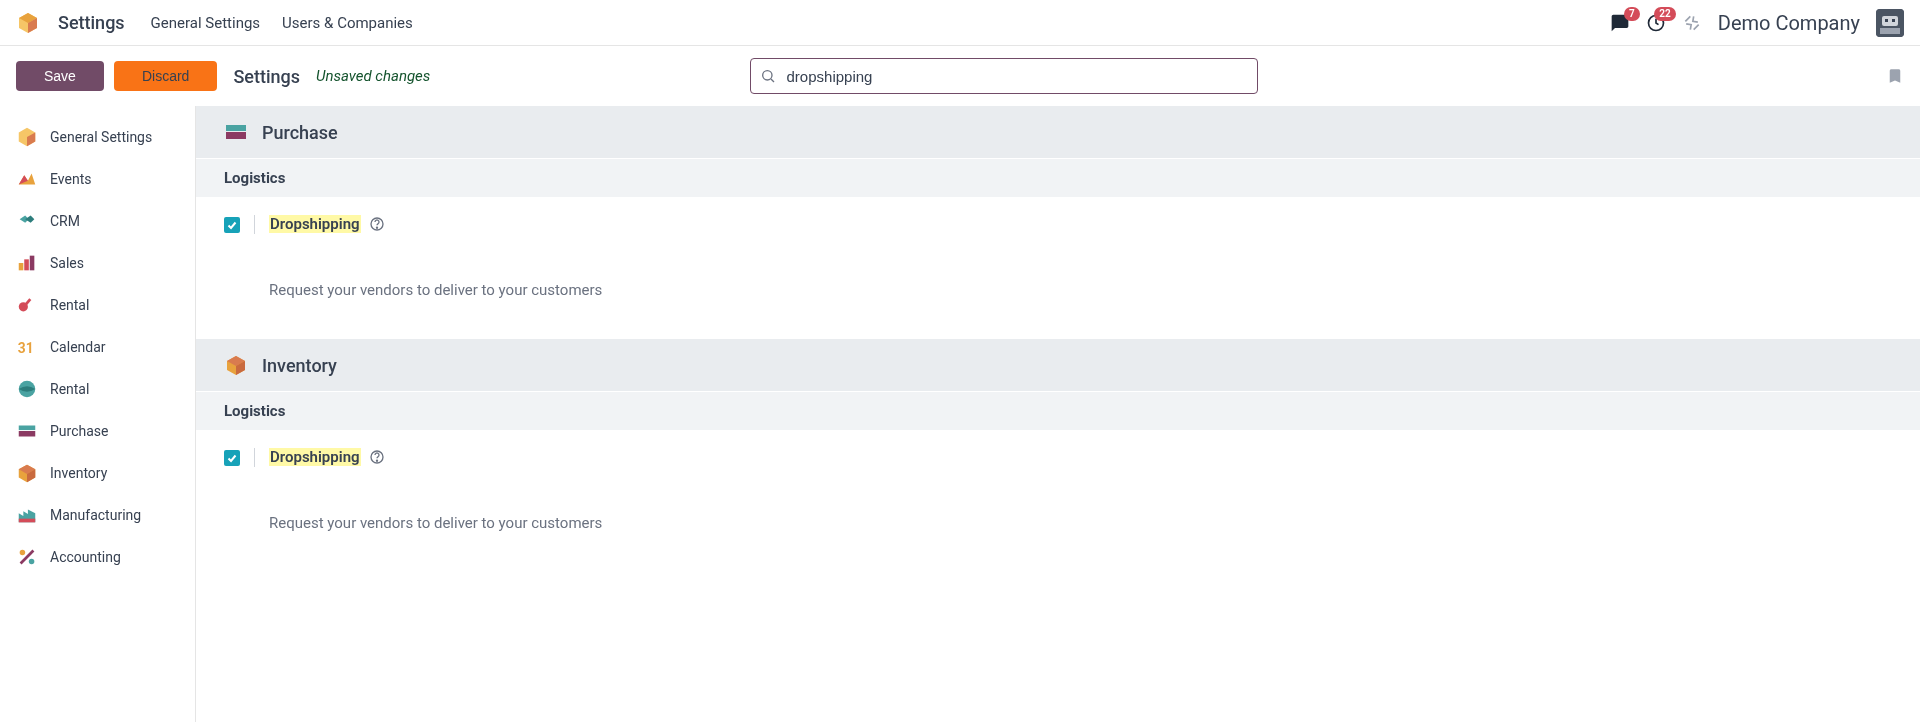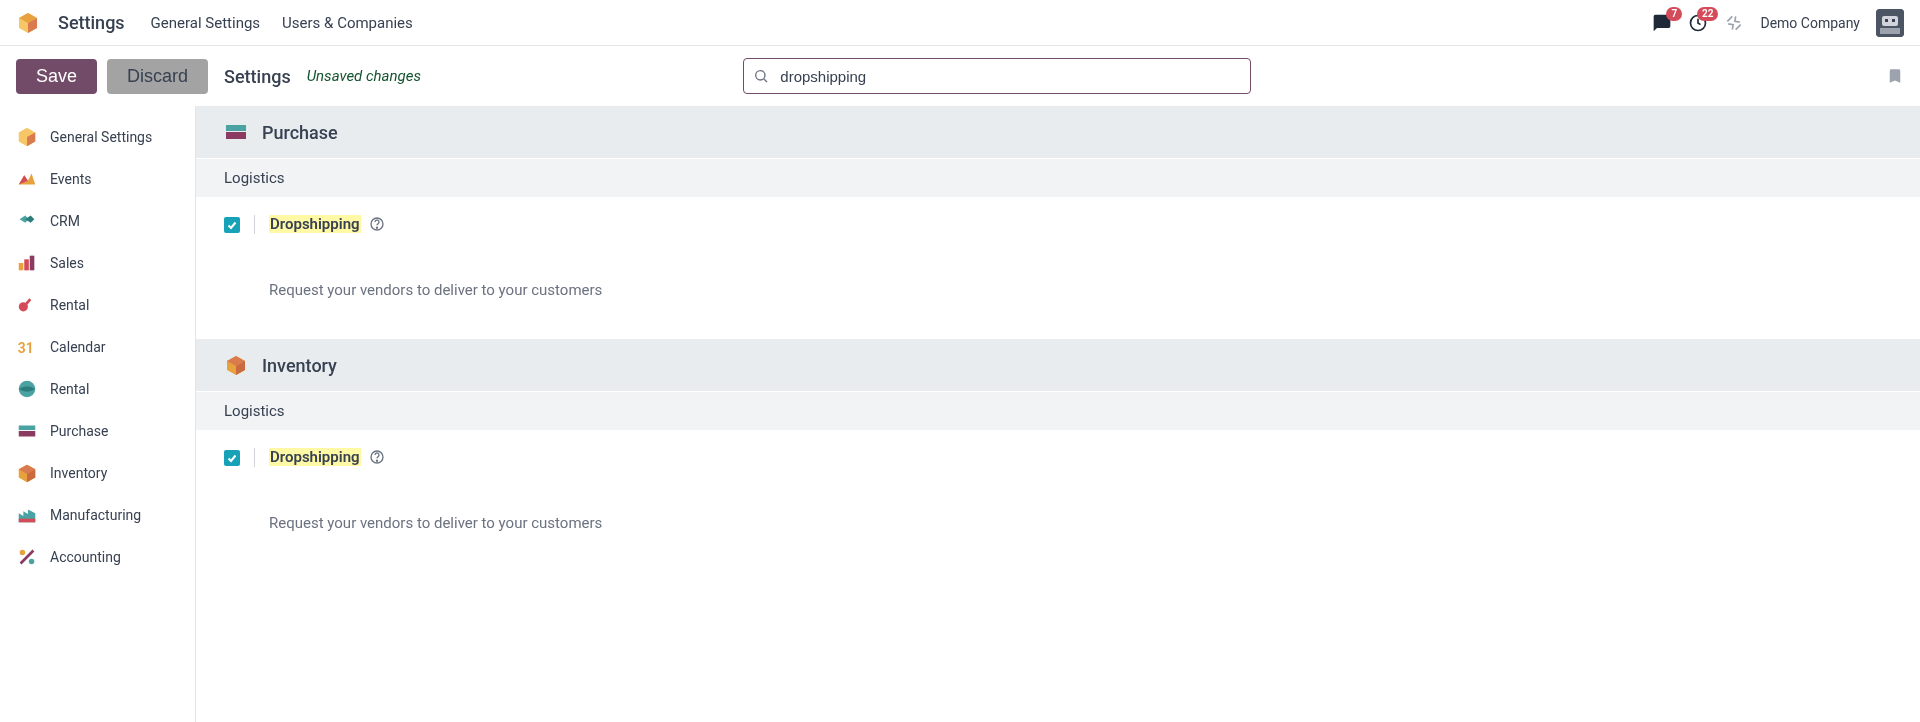--- a/index.html
+++ b/index.html
@@ -8,45 +8,45 @@
   
   .topnav { display: flex; align-items: center; height: 46px; padding: 0 16px; border-bottom: 1px solid #e5e5e5; }
   .topnav-left { display: flex; align-items: center; gap: 18px; }
   .app-icon { width: 24px; height: 24px; }
   .app-title { font-size: 18px; font-weight: 500; color: #374151; }
   .topnav-menu { display: flex; gap: 22px; margin-left: 8px; }
   .topnav-menu-item { color: #374151; cursor: pointer; font-size: 15px; }
   .topnav-right { margin-left: auto; display: flex; align-items: center; gap: 16px; }
   .notif { position: relative; display: inline-flex; }
   .notif-badge { position: absolute; top: -6px; right: -10px; background: #d44c59; color: #fff; font-size: 10px; font-weight: 600; border-radius: 10px; padding: 1px 5px; line-height: 12px; min-width: 16px; text-align:center; }
-  .company-name { font-size: 14px; color: #374151; }
+  .company-name { font-size: 20px; color: #374151; }
   .avatar { width: 28px; height: 28px; border-radius: 4px; background: linear-gradient(135deg,#6b7280,#374151); display:inline-flex; align-items:center; justify-content:center; overflow:hidden; }
 
   
   .controlbar { display: flex; align-items: center; height: 60px; padding: 0 16px; gap: 10px;}
-  .btn { padding: 7px 20px; border-radius: 4px; font-size: 18px; border: none; cursor: pointer; }
+  .btn { padding: 7px 28px; border-radius: 4px; font-size: 14px; border: none; cursor: pointer; }
   .btn-primary { background: #714b67; color: #fff; }
-  .btn-secondary { background: #a3a3a3; color: #374151; }
+  .btn-secondary { background: #f97316; color: #374151; }
   .breadcrumb-title { font-size: 18px; font-weight: 500; margin-left: 6px; color:#374151;}
   .unsaved { color: #14532d; font-size: 15px; margin-left: 6px; font-style: italic; }
   .searchwrap { margin-left: auto; margin-right: auto; position: relative; width: 508px; }
   .searchbox { width: 100%; height: 36px; border: 1px solid #714b67; border-radius: 4px; padding: 0 12px 0 36px; font-size: 15px; outline: none; color:#374151;}
   .search-icon-pos { position: absolute; left: 10px; top: 50%; transform: translateY(-50%); color:#6b7280; }
   .bookmark-area { margin-left: auto; display:flex; align-items:center; color:#6b7280;}
 
   
   .layout { display: flex; height: calc(722px - 46px - 60px); }
   .sidebar { width: 196px; border-right: 1px solid #e5e5e5; padding-top: 10px; overflow-y:auto;}
   .sidebar-item { display: flex; align-items: center; gap: 12px; padding: 10px 16px; cursor: pointer; font-size: 14px; color:#374151;}
   .sidebar-icon { width: 22px; height: 22px; display:inline-flex; align-items:center; justify-content:flex-end; flex-shrink:0;}
   .content { flex: 1; overflow-y: auto; background: #fff; }
 
   .module-header { background: #e9ecef; padding: 14px 28px; display: flex; align-items: center; gap: 14px; font-size: 18px; font-weight: 500; color:#374151; border-bottom: 1px solid #fff;}
   .module-header-icon { width: 24px; height: 24px; display:inline-flex; align-items:center; justify-content:center;}
-  .section-header { background: #f1f3f5; padding: 10px 28px; font-size: 15px; font-weight: 400; color:#374151;}
+  .section-header { background: #f1f3f5; padding: 10px 28px; font-size: 15px; font-weight: 700; color:#374151;}
   .setting-row { display: flex; padding: 18px 28px 40px 28px; gap: 14px; align-items:flex-start;}
   .setting-chk-col { padding-top: 2px; border-right: 1px solid #d1d5db; padding-right: 14px;}
   .chk { width: 16px; height: 16px; background: #17a2b8; display:inline-flex; align-items:center; justify-content:center; cursor:pointer; border-radius:2px;}
   .setting-body { display:flex; flex-direction:column; gap:4px;}
   .setting-title-row { display:flex; align-items:center; gap:8px;}
   .setting-title { background: #fff9a6; font-weight: 600; font-size:15px; color:#374151; padding: 0 1px;}
   .help-icon { color: #6b7280; display:inline-flex;}
   .setting-desc { color: #6b7280; font-size: 15px; margin-top: 44px; }
 
   svg { display:block; }

